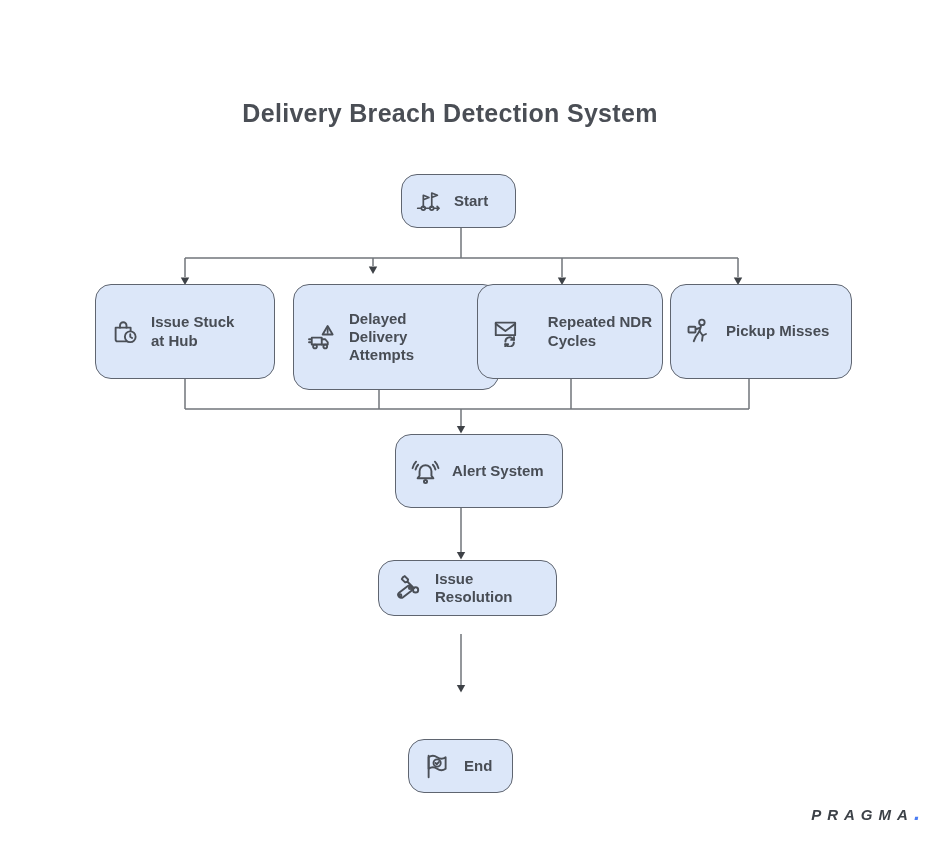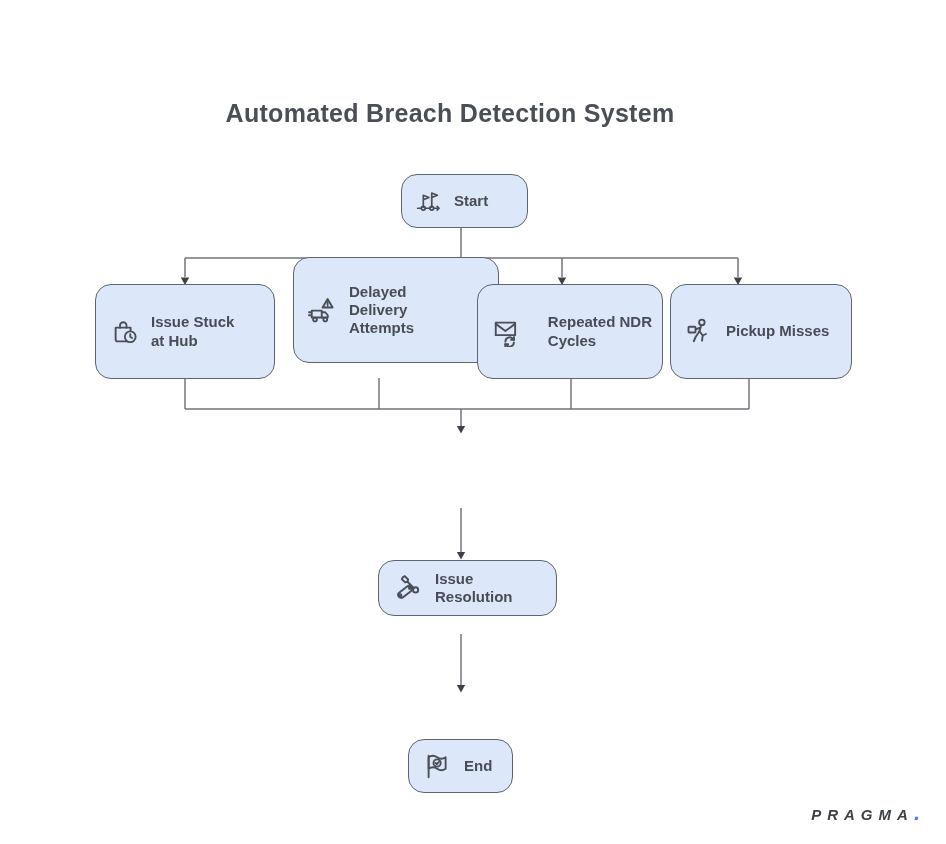--- a/index.html
+++ b/index.html
@@ -26,21 +26,21 @@
     position:absolute;right:26px;top:806px;display:flex;align-items:baseline;
     font-size:15px;font-weight:600;letter-spacing:6px;color:#3d4248;font-style:italic;
   }
   .brand .dot{font-size:22px;font-weight:bold;letter-spacing:0;line-height:0;}
 </style>
 </head>
 <body>
 
 <div class="canvas">
 
-  <div class="title">Automated Breach Detection System</div>
+  <div class="title">Delivery Breach Detection System</div>
 
   <svg class="connectors" width="946" height="844" viewBox="0 0 946 844">
     <g stroke="#70747a" stroke-width="1.5" fill="none">
       <path d="M461 228 V258"></path>
       <path d="M185 258 H738"></path>
       <path d="M185 258 V277"></path>
       <path d="M373 258 V266"></path>
       <path d="M562 258 V277"></path>
       <path d="M738 258 V277"></path>
       <path d="M185 379 V409"></path>
@@ -56,21 +56,21 @@
       <polygon points="180.8,277.5 189.2,277.5 185,285"></polygon>
       <polygon points="368.8,266.5 377.2,266.5 373,274"></polygon>
       <polygon points="557.8,277.5 566.2,277.5 562,285"></polygon>
       <polygon points="733.8,277.5 742.2,277.5 738,285"></polygon>
       <polygon points="456.8,426 465.2,426 461,433.5"></polygon>
       <polygon points="456.8,552 465.2,552 461,559.5"></polygon>
       <polygon points="456.8,685 465.2,685 461,692.5"></polygon>
     </g>
   </svg>
 
-  <div class="node" style="left:401px;top:174px;width:127px;height:54px;">
+  <div class="node" style="left:401px;top:174px;width:115px;height:54px;">
     <span class="icon">
       <svg width="27" height="27" viewBox="0 0 24 24">
         <path d="M6.5 17 V6.5 l5 2 -5 2"></path>
         <path d="M14 17 V4.5 l5 2 -5 2"></path>
         <circle cx="6.5" cy="18" r="1.7"></circle>
         <circle cx="14" cy="18" r="1.7"></circle>
         <path d="M1.5 18 h3"></path>
         <path d="M8.2 18 h4.1"></path>
         <path d="M15.7 18 h4.8 M18.8 16.3 l1.7 1.7 -1.7 1.7"></path>
       </svg>
@@ -84,21 +84,21 @@
         <path d="M4.5 8.5 h12 v9.5 a1.5 1.5 0 0 1 -1.5 1.5 H6 a1.5 1.5 0 0 1 -1.5 -1.5 z"></path>
         <path d="M8 8.5 V6.8 a2.6 2.6 0 0 1 5.2 0 V8.5"></path>
         <circle cx="16.2" cy="15.8" r="4.3" fill="#dce7f9"></circle>
         <path d="M16.2 13.8 v2 l1.5 1"></path>
       </svg>
     </span>
     <span class="label">Issue Stuck
 at Hub</span>
   </div>
 
-  <div class="node" style="left:293px;top:257px;width:206px;height:106px;">
+  <div class="node" style="left:293px;top:284px;width:206px;height:106px;">
     <span class="icon">
       <svg width="30" height="30" viewBox="0 0 24 24">
         <path d="M15.7 3.2 l4 6.8 h-8 z"></path>
         <path d="M15.7 5.6 v2"></path>
         <path d="M15.7 8.7 v.01"></path>
         <path d="M3 12.5 h8 v5.5 H3 z"></path>
         <path d="M11 13.8 h2.8 l2 2.4 v1.8 h-4.8"></path>
         <circle cx="5.6" cy="19.6" r="1.5"></circle>
         <circle cx="13.8" cy="19.6" r="1.5"></circle>
         <path d="M.8 13.8 h1.2 M.8 16.2 h1.2"></path>
@@ -132,20 +132,33 @@
         <path d="M12.2 8.6 l-3.6 1.2"></path>
         <rect x="2.8" y="7.8" width="5.6" height="4.6" rx=".6"></rect>
         <path d="M11.6 11.4 l-3 4.4 -1.6 3.6"></path>
         <path d="M11.6 11.4 l2.6 3.4 -.6 4.2"></path>
         <path d="M14.2 14.8 l2.6 -1.2"></path>
       </svg>
     </span>
     <span class="label">Pickup Misses</span>
   </div>
 
+  <div class="node" style="left:395px;top:434px;width:168px;height:74px;">
+    <span class="icon">
+      <svg width="31" height="31" viewBox="0 0 24 24">
+        <path d="M12 7.2 a4.6 4.6 0 0 1 4.6 4.6 v3.4 l1.5 2 H5.9 l1.5 -2 v-3.4 A4.6 4.6 0 0 1 12 7.2 z"></path>
+        <circle cx="12" cy="19.8" r="1.2"></circle>
+        <path d="M6.3 6.8 a7.5 7.5 0 0 0 -2 3.6"></path>
+        <path d="M4.7 4.4 a10.5 10.5 0 0 0 -2.7 5"></path>
+        <path d="M17.7 6.8 a7.5 7.5 0 0 1 2 3.6"></path>
+        <path d="M19.3 4.4 a10.5 10.5 0 0 1 2.7 5"></path>
+      </svg>
+    </span>
+    <span class="label">Alert System</span>
+  </div>
 
   <div class="node" style="left:378px;top:560px;width:179px;height:56px;">
     <span class="icon">
       <svg width="31" height="31" viewBox="0 0 24 24">
         <path d="M4.3 3.2 l2.6 2.6 1.8 -.5 .5 -1.8 -2.6 -2.6 a4 4 0 0 0 -2.3 2.3 z" transform="translate(2.5,1.5)"></path>
         <path d="M8.9 5.5 l4.8 4.8" transform="translate(2.5,1.5)"></path>
         <circle cx="15" cy="11.6" r="2" transform="translate(2.5,1.5)"></circle>
         <rect x="3.2" y="12.2" width="12.6" height="4.6" rx="2.3" transform="rotate(-38 9.5 14.5)"></rect>
         <circle cx="5.6" cy="17.4" r=".9"></circle>
         <circle cx="13.2" cy="11.6" r=".9"></circle>

